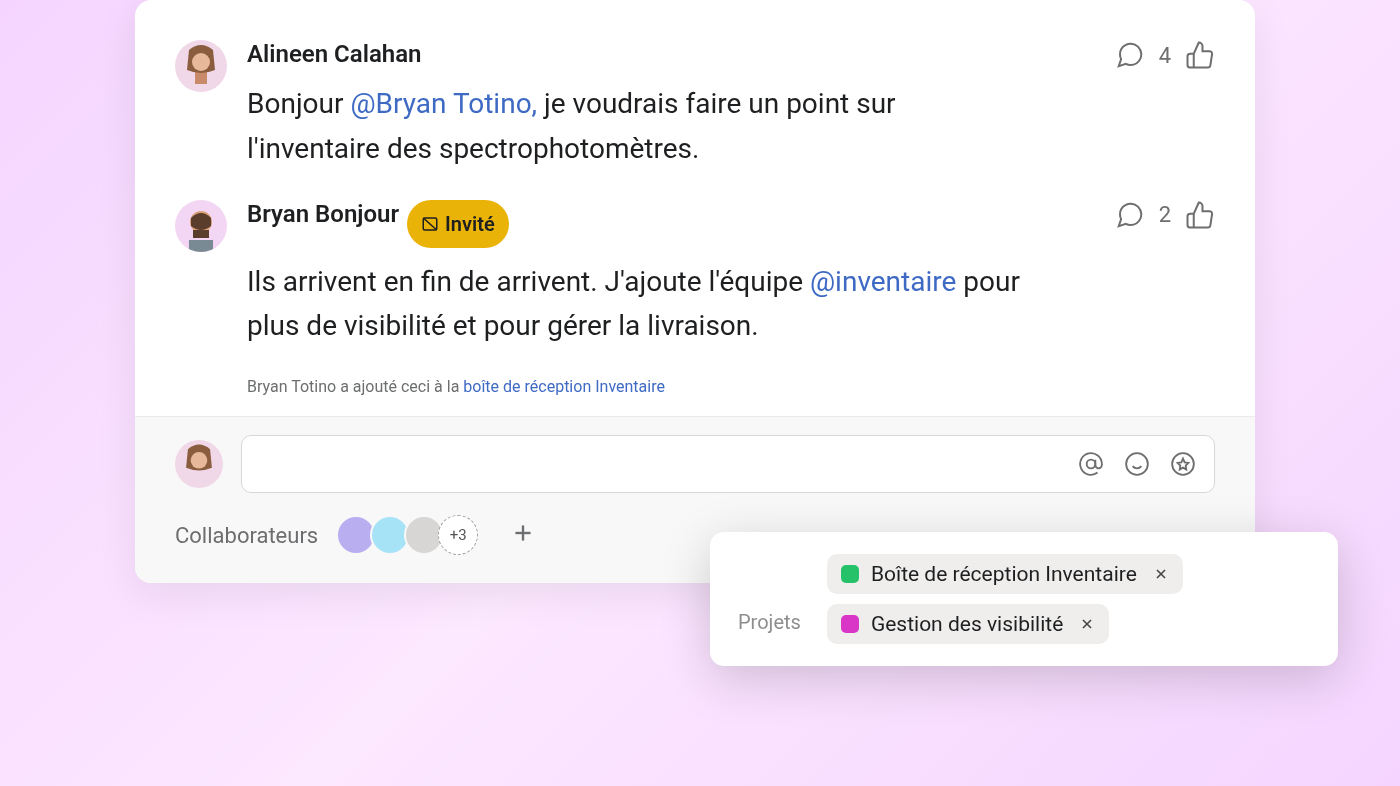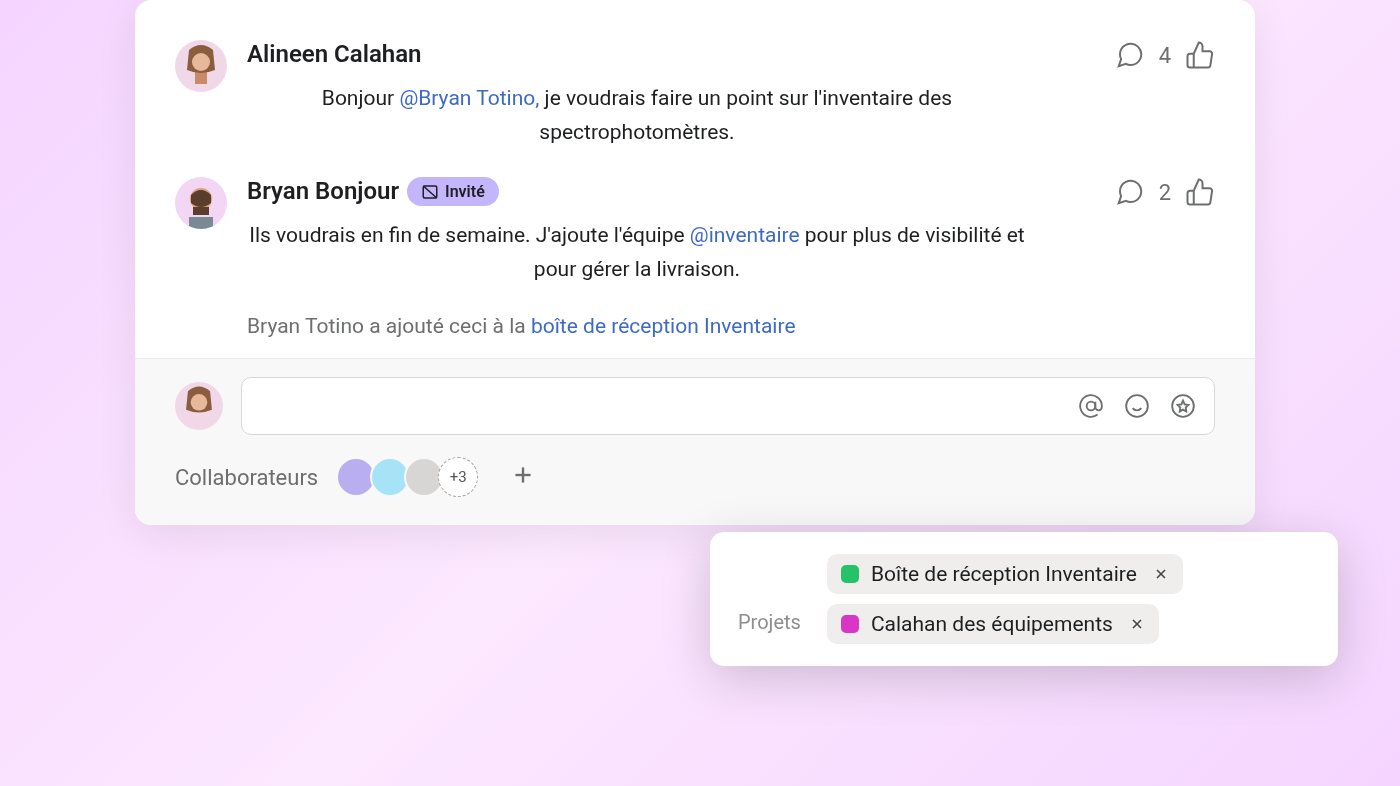--- a/index.html
+++ b/index.html
@@ -47,25 +47,25 @@
     align-items: flex-start;
     gap: 8px;
     margin-bottom: 12px;
   }
   .author-name {
     font-size: 24px;
     font-weight: 600;
     color: #1e1f21;
   }
   .guest-badge {
-    background: #c4b5fd;
+    background: #eab308;
     color: #1e1f21;
     font-weight: 600;
-    font-size: 16px;
-    padding: 5px 14px;
+    font-size: 20px;
+    padding: 12px 14px;
     border-radius: 999px;
     display: inline-flex;
     align-items: center;
     gap: 6px;
   }
   .guest-badge svg { width: 18px; height: 18px; }
   .comment-meta {
     display: flex;
     align-items: center;
     gap: 14px;
@@ -74,31 +74,30 @@
   .like-count {
     font-size: 22px;
     color: #6d6e6f;
   }
   .icon-btn {
     color: #6d6e6f;
     cursor: pointer;
     display: inline-flex;
   }
   .comment-text {
-    font-size: 21px;
+    font-size: 28px;
     line-height: 1.6;
     color: #1e1f21;
     max-width: 780px;
-    text-align: center;
   }
   .mention {
     color: #3f6ac4;
   }
   .activity-text {
-    font-size: 21px;
+    font-size: 16px;
     color: #6d6e6f;
     margin-left: 72px;
     margin-top: 8px;
   }
   .activity-link {
     color: #3f6ac4;
   }
   .composer-section {
     background: #f9f8f8;
     border-top: 1px solid #edeae9;
@@ -281,21 +280,21 @@
             </span>
             <span class="like-count">2</span>
             <span class="icon-btn">
               <svg width="30" height="30" viewBox="0 0 24 24" fill="none" stroke="currentColor" stroke-width="1.6">
                   <path d="M14 9V5a3 3 0 0 0-3-3l-4 9v11h11.28a2 2 0 0 0 2-1.7l1.38-9a2 2 0 0 0-2-2.3zM7 22H4a2 2 0 0 1-2-2v-7a2 2 0 0 1 2-2h3"></path>
                 </svg>
             </span>
           </div>
         </div>
         <div class="comment-text">
-          <span>Ils voudrais en fin de semaine. J'ajoute l'équipe </span><span class="mention">@inventaire</span><span> pour plus de visibilité et pour gérer la livraison.</span>
+          <span>Ils arrivent en fin de arrivent. J'ajoute l'équipe </span><span class="mention">@inventaire</span><span> pour plus de visibilité et pour gérer la livraison.</span>
         </div>
       </div>
     </div>
 
     <div class="activity-text">
       <span>Bryan Totino a ajouté ceci à la </span><span class="activity-link">boîte de réception Inventaire</span>
     </div>
   </div>
 
   <div class="composer-section">
@@ -355,21 +354,21 @@
       <span>Boîte de réception Inventaire</span>
       <span class="chip-close">
         <svg width="16" height="16" viewBox="0 0 24 24" stroke="currentColor" stroke-width="2.4">
             <line x1="18" y1="6" x2="6" y2="18"></line>
             <line x1="6" y1="6" x2="18" y2="18"></line>
           </svg>
       </span>
     </div>
     <div class="project-chip">
       <span class="project-dot dot-magenta"></span>
-      <span>Calahan des équipements</span>
+      <span>Gestion des visibilité</span>
       <span class="chip-close">
         <svg width="16" height="16" viewBox="0 0 24 24" stroke="currentColor" stroke-width="2.4">
             <line x1="18" y1="6" x2="6" y2="18"></line>
             <line x1="6" y1="6" x2="18" y2="18"></line>
           </svg>
       </span>
     </div>
   </div>
 </div>
 

